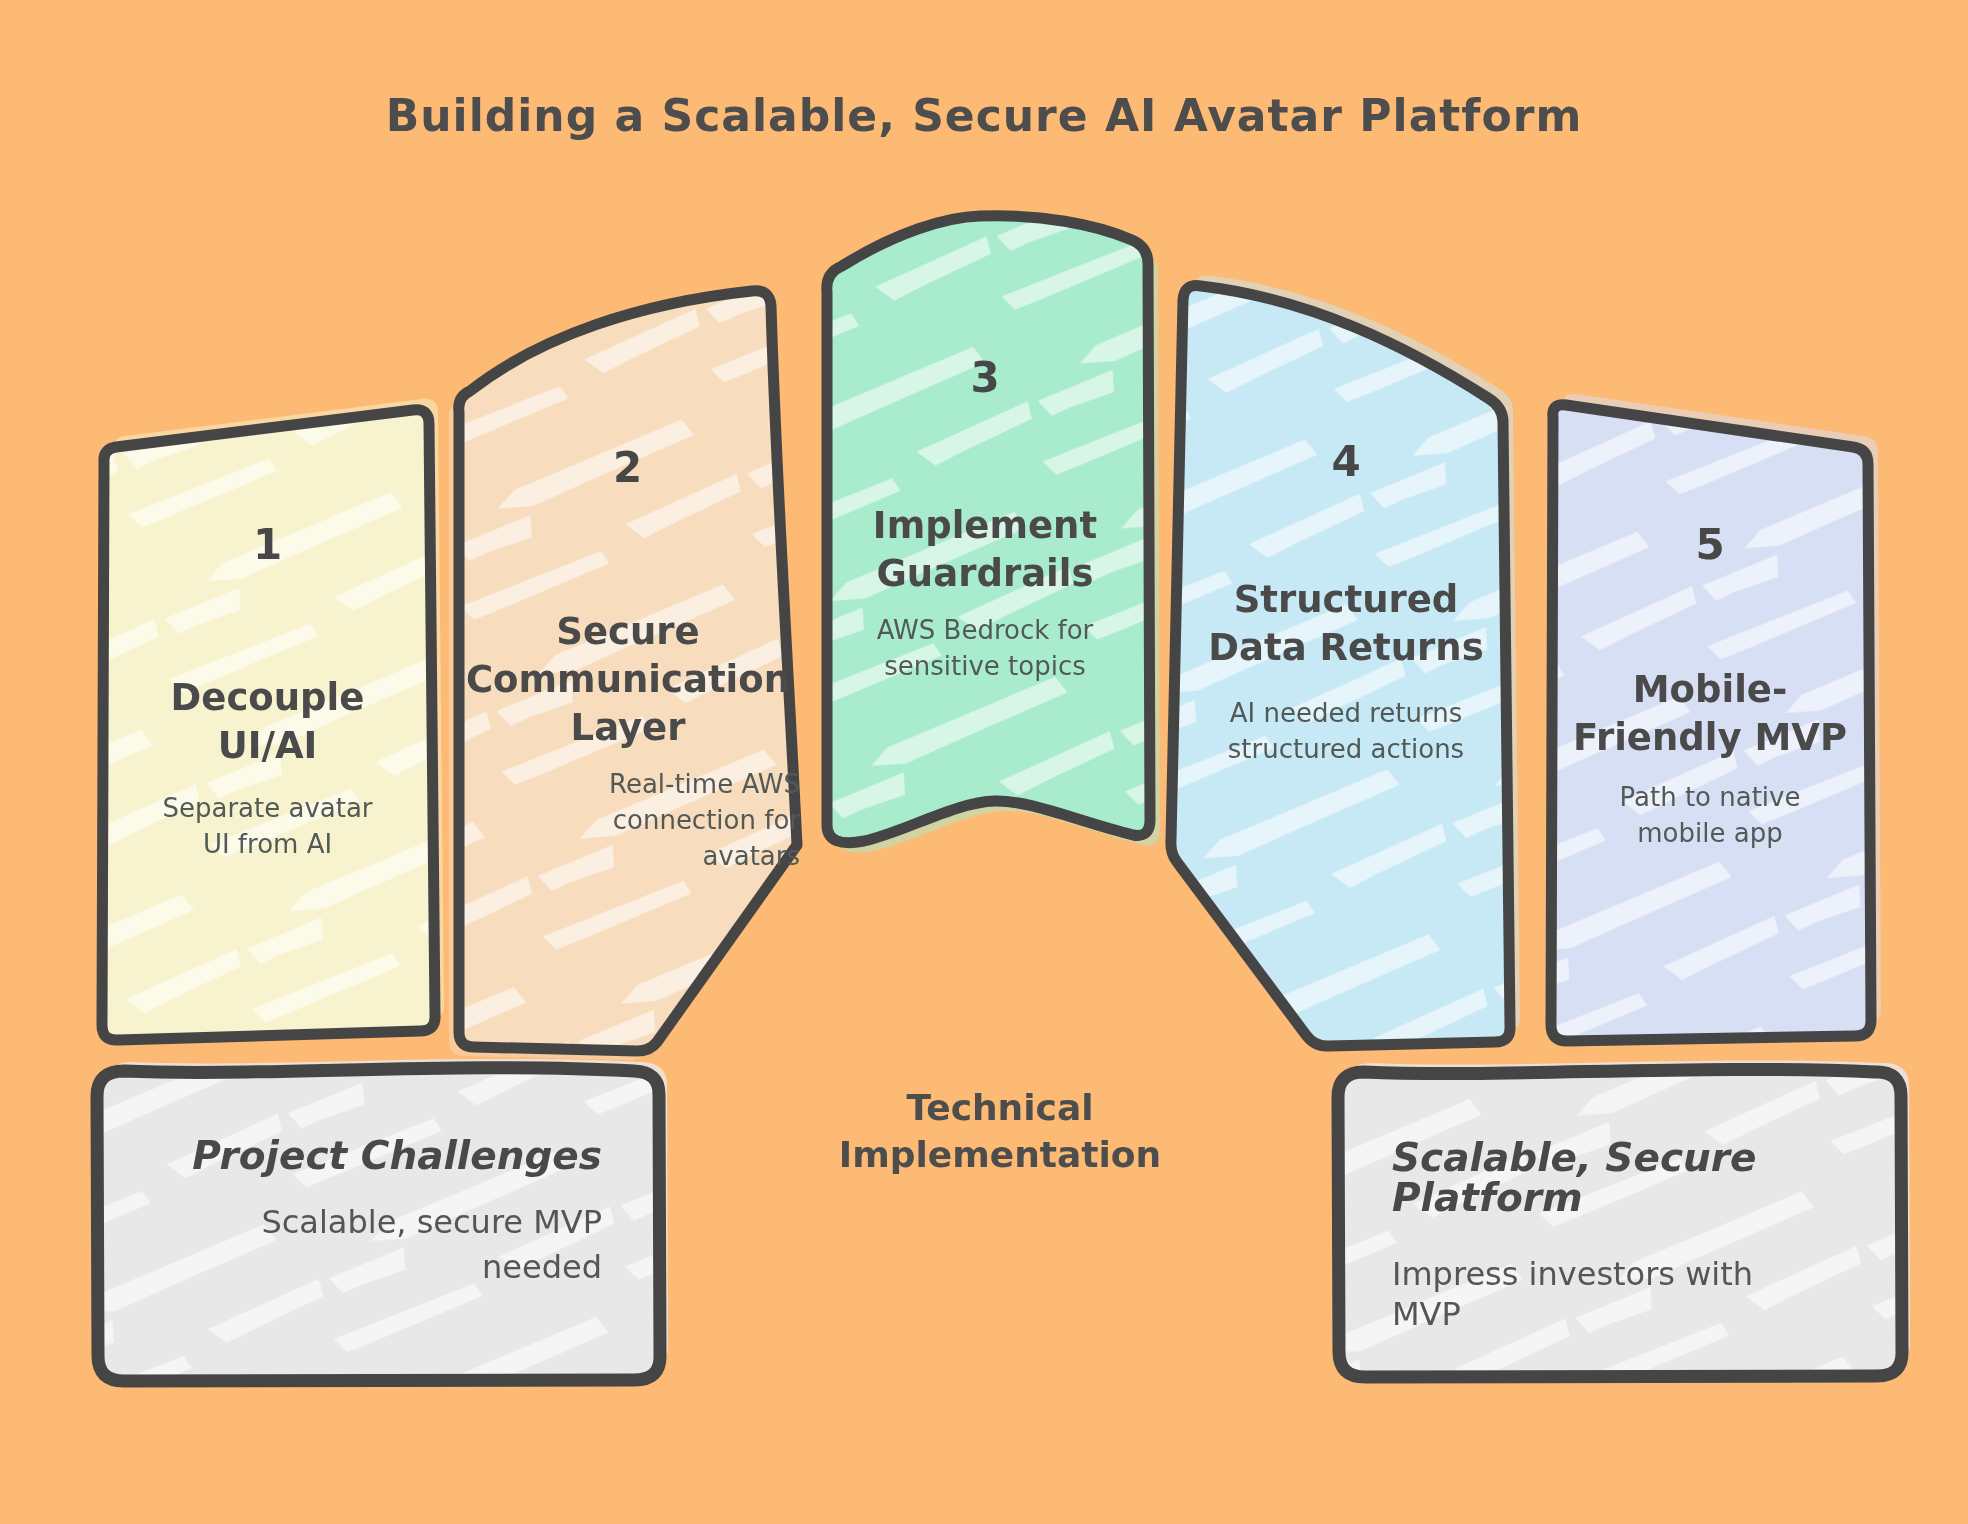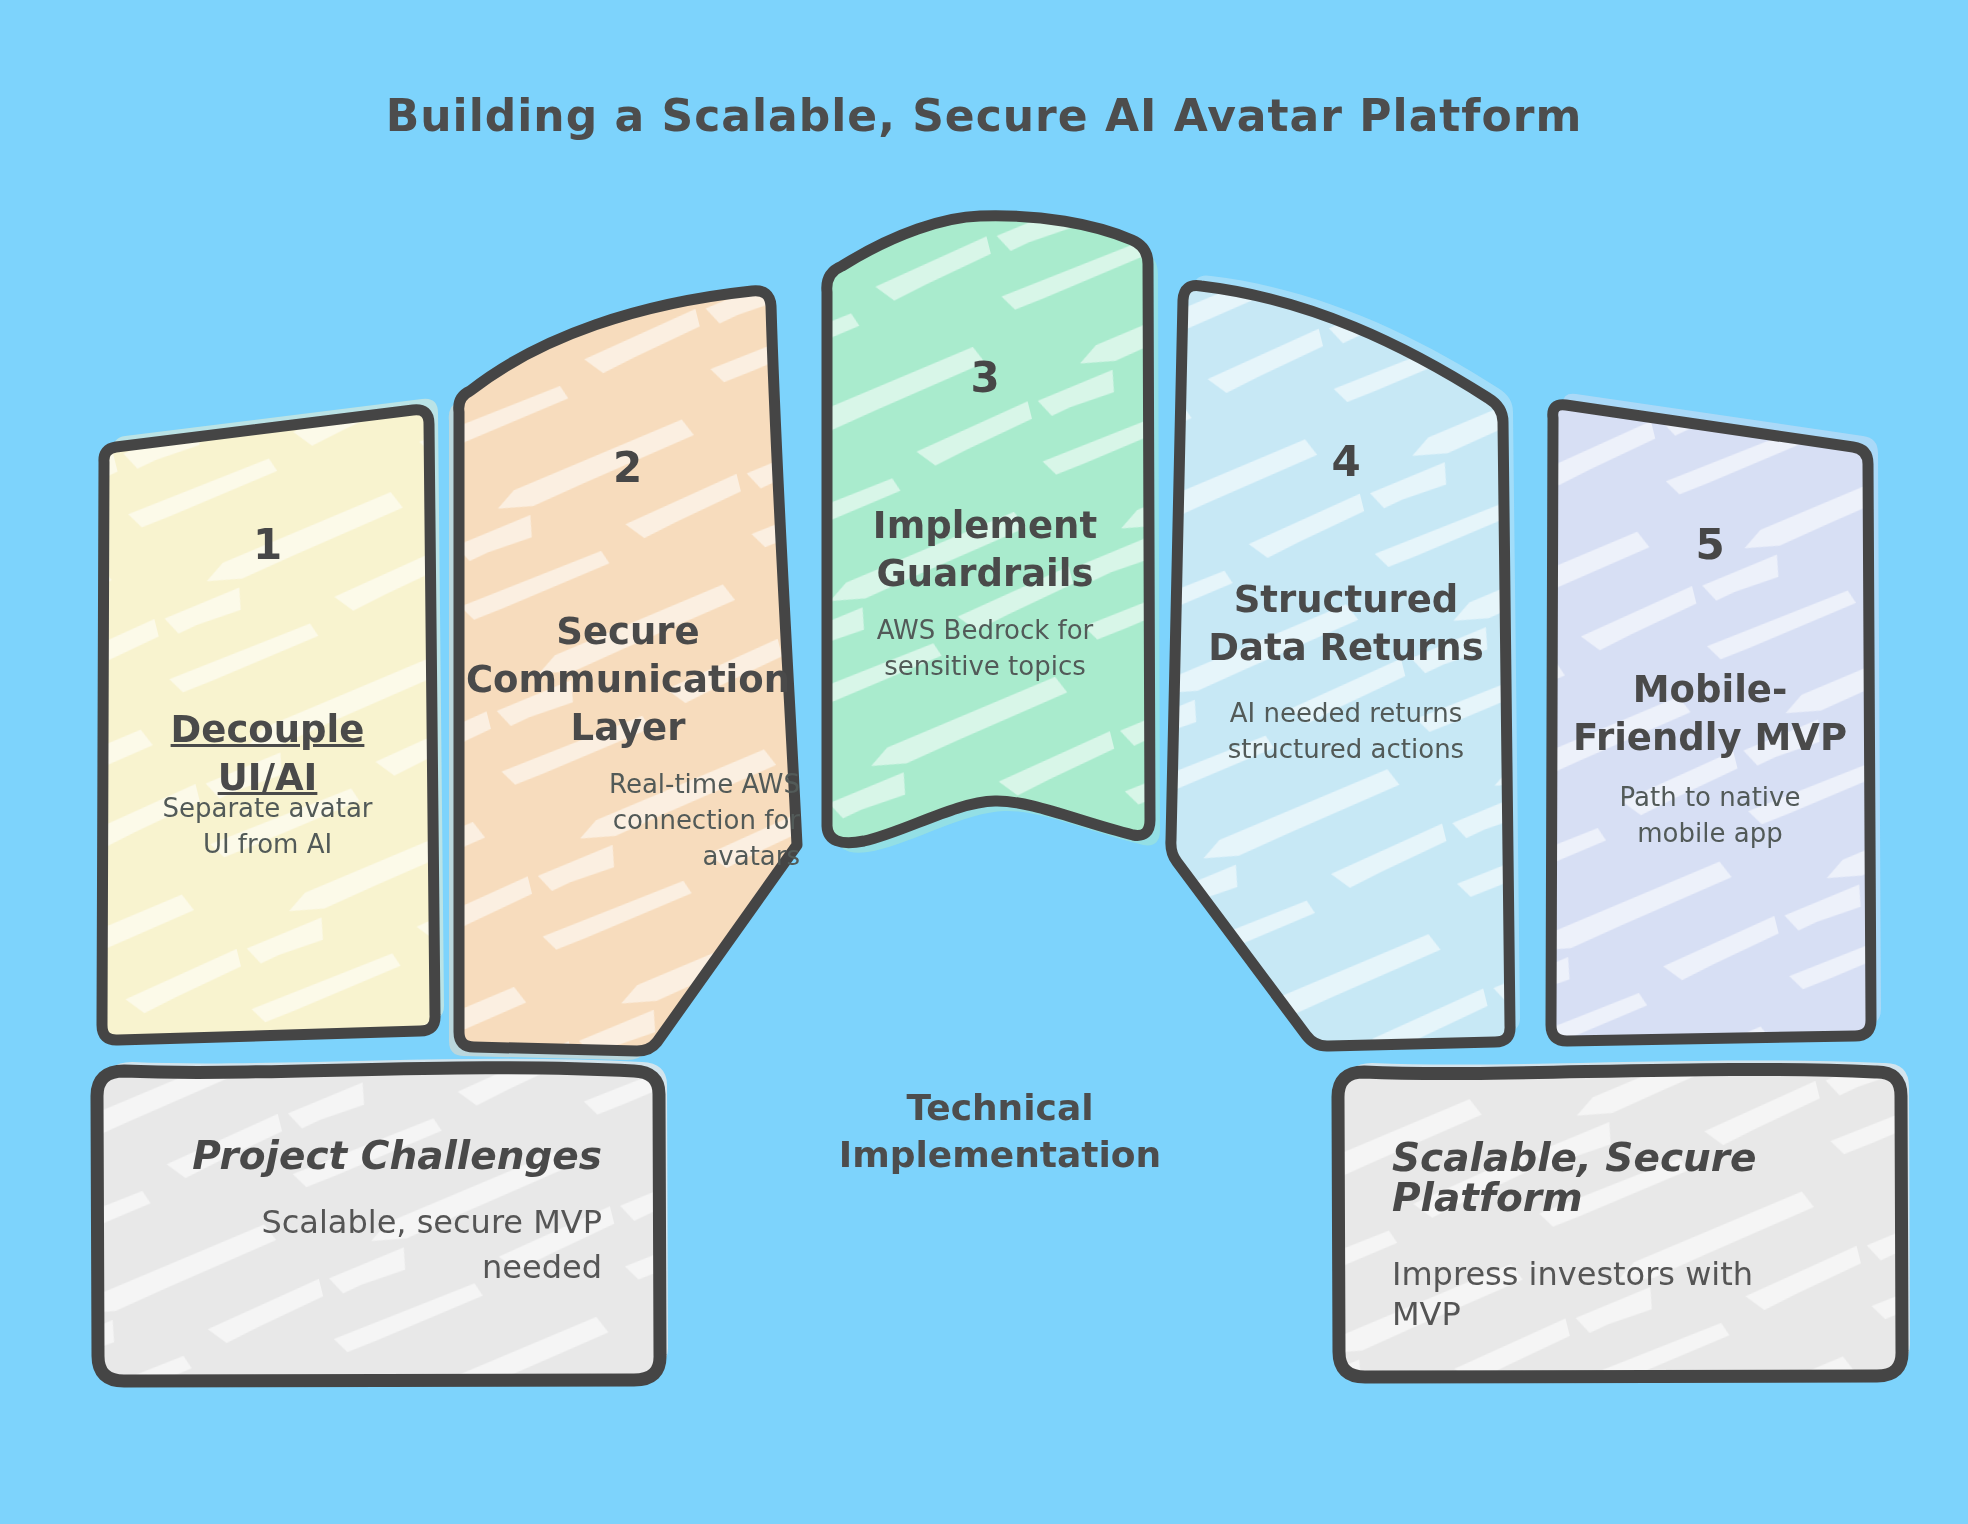--- a/index.html
+++ b/index.html
@@ -1,16 +1,16 @@
 <!DOCTYPE html>
 <html><head>
 <meta charset="utf-8">
 <style>
   html,body{margin:0;padding:0;background:#ffffff;}
-  #stage{position:relative;width:1968px;height:1524px;background:#7dd3fc;overflow:hidden;
+  #stage{position:relative;width:1968px;height:1524px;background:#fdba74;overflow:hidden;
          font-family:"DejaVu Sans",sans-serif;color:#4d4d4d;}
   #arch-svg{position:absolute;left:0;top:0;}
   .diagram-title{position:absolute;left:0;top:90px;width:1968px;text-align:center;
                  font-size:44px;font-weight:bold;letter-spacing:1px;color:#4d4d4d;}
   .step-text{position:absolute;text-align:center;}
   .step-num{font-size:42px;font-weight:bold;color:#474747;}
   .step-title{font-size:37px;font-weight:bold;line-height:48px;color:#4a4a4a;}
   .step-desc{font-size:26px;line-height:36px;color:#525a58;}
   .abs{position:absolute;}
   .box-title{font-size:39px;font-weight:bold;line-height:40px;color:#494949;font-style:italic;}
@@ -80,21 +80,21 @@
       <g stroke-width="13">
           <use href="#b1s"></use>
           <use href="#b2s"></use>
         </g>
     </g>
   </svg>
 
   <div class="diagram-title">Building a Scalable, Secure AI Avatar Platform</div>
 
   <div class="step-text step-num abs" style="left:100px;top:520px;width:335px;">1</div>
-  <div class="step-text step-title abs" style="left:100px;top:706px;width:335px;text-decoration:underline;">
+  <div class="step-text step-title abs" style="left:100px;top:674px;width:335px;">
     <div>Decouple</div>
     <div>UI/AI</div>
   </div>
   <div class="step-text step-desc abs" style="left:100px;top:790px;width:335px;">
     <div>Separate avatar</div>
     <div>UI from AI</div>
   </div>
 
   <div class="step-text step-num abs" style="left:455px;top:443px;width:345px;">2</div>
   <div class="step-text step-title abs" style="left:448px;top:608px;width:360px;">

